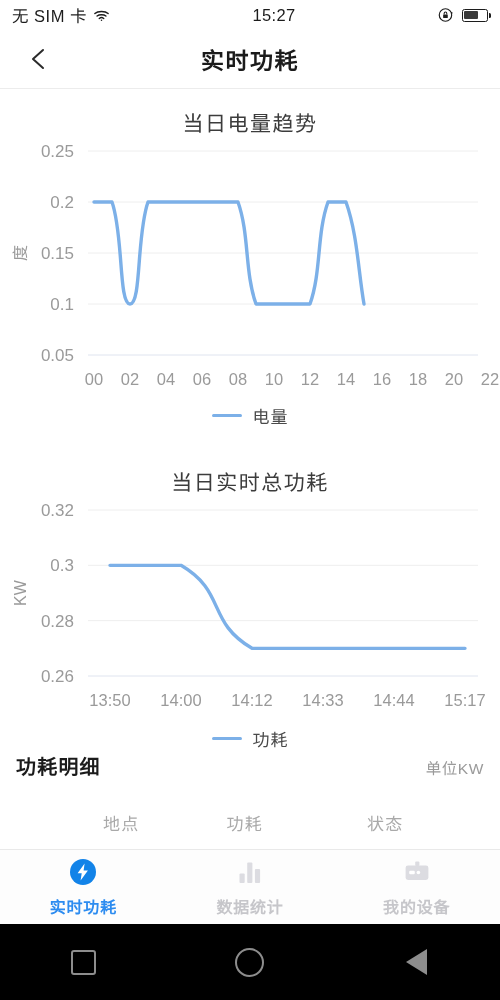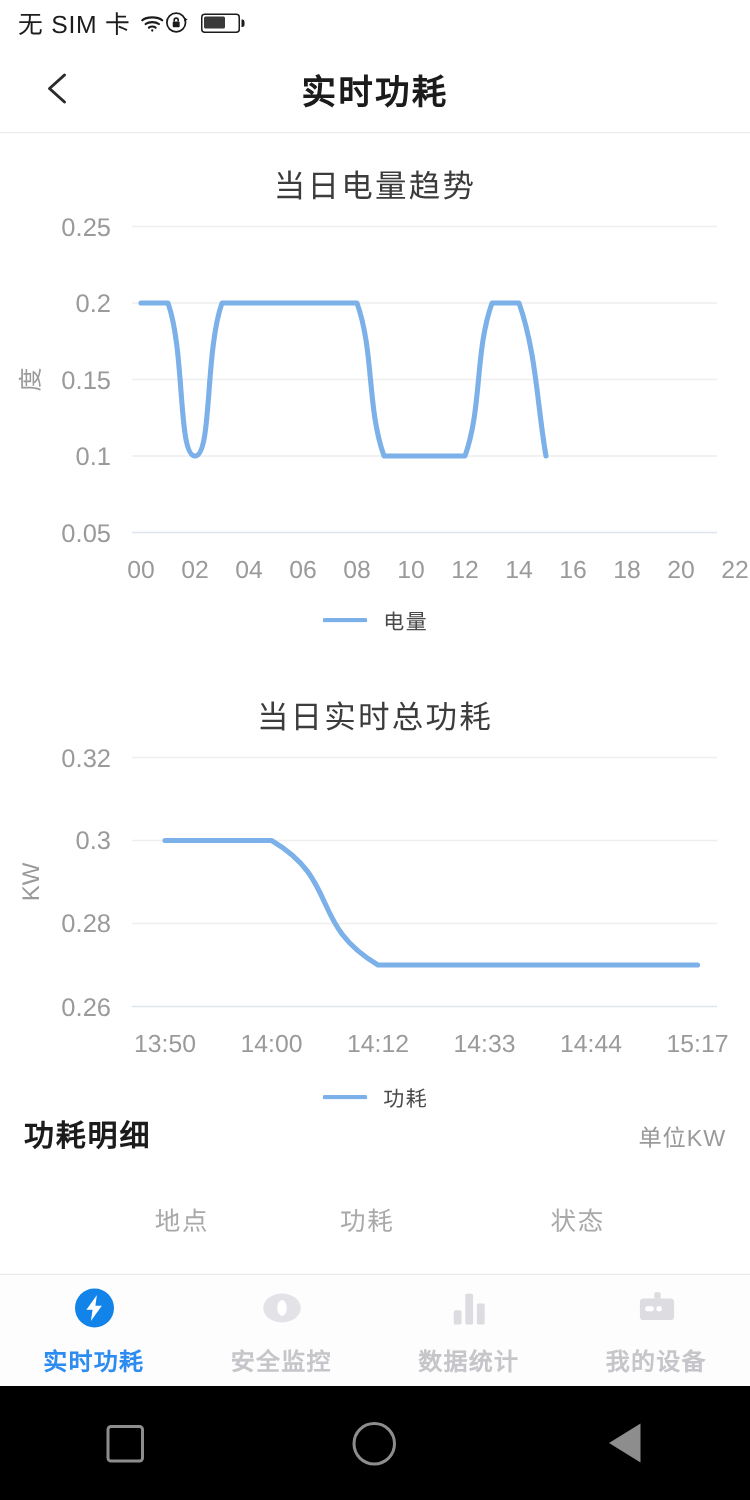--- a/index.html
+++ b/index.html
@@ -116,21 +116,21 @@
     align-items: center;
     justify-content: center;
     gap: 11px;
   }
   .legend-line {
     width: 30px; height: 0;
     border-top: 3.2px solid #7cb0e8;
     border-radius: 2px;
   }
   .legend-label {
-    font-size: 14px;
+    font-size: 17px;
     color: #4a4a4a;
     letter-spacing: 1px;
   }
 
   
   .detail-head {
     display: flex;
     align-items: baseline;
     justify-content: space-between;
     padding: 0 16px;
@@ -228,20 +228,21 @@
       <span class="sb-carrier">无 SIM 卡</span>
       <span>
         <svg class="wifi-ico" viewBox="0 0 20 15" fill="none" stroke="#1c1c1c" stroke-width="1.7" stroke-linecap="round">
           <path d="M2.2 5.2 C5.6 2.1 14.4 2.1 17.8 5.2"></path>
           <path d="M4.8 8.1 C7.2 6.1 12.8 6.1 15.2 8.1"></path>
           <path d="M7.4 11.0 C8.8 9.9 11.2 9.9 12.6 11.0"></path>
           <circle cx="10" cy="13.2" r="0.9" fill="#1c1c1c" stroke="none"></circle>
         </svg>
       </span>
     </div>
+    <div class="sb-center">15:27</div>
     <div class="sb-right">
       <span>
         <svg class="rotlock-ico" viewBox="0 0 18 18">
           <circle cx="8.4" cy="9" r="7" fill="none" stroke="#1c1c1c" stroke-width="1.3"></circle>
           <rect x="5.8" y="8.3" width="5.2" height="4.2" rx="0.7" fill="#1c1c1c"></rect>
           <path d="M6.9 8.3 v-1.1 a1.5 1.5 0 0 1 3 0 v1.1" fill="none" stroke="#1c1c1c" stroke-width="1.2"></path>
           <path d="M14.6 5.4 l2.4 1.3 -2.4 1.3 z" fill="#1c1c1c"></path>
         </svg>
       </span>
       <span class="battery">
@@ -345,29 +346,20 @@
     <div class="tab active">
       <span class="tab-ico">
         <svg width="30" height="30" viewBox="0 0 30 30">
           <circle cx="15" cy="15" r="13" fill="#1283e8"></circle>
           <path d="M16.6 6.4 L9.6 16.2 h4.1 l-1.1 7.4 7.3 -10.1 h-4.3 z" fill="#ffffff"></path>
         </svg>
       </span>
       <span class="tab-label">实时功耗</span>
     </div>
 
-    <div class="tab">
-      <span class="tab-ico">
-        <svg width="30" height="30" viewBox="0 0 30 30">
-          <ellipse cx="15" cy="15" rx="12.5" ry="9.6" fill="#e2e2e7"></ellipse>
-          <ellipse cx="15" cy="15" rx="3.2" ry="5.3" fill="#ffffff"></ellipse>
-        </svg>
-      </span>
-      <span class="tab-label">安全监控</span>
-    </div>
 
     <div class="tab">
       <span class="tab-ico">
         <svg width="30" height="30" viewBox="0 0 30 30">
           <rect x="4.5" y="16.5" width="5.2" height="9.5" rx="1" fill="#dcdce1"></rect>
           <rect x="12.2" y="5.5" width="5.2" height="20.5" rx="1" fill="#dcdce1"></rect>
           <rect x="19.9" y="12.0" width="5.2" height="14.0" rx="1" fill="#dcdce1"></rect>
         </svg>
       </span>
       <span class="tab-label">数据统计</span>

